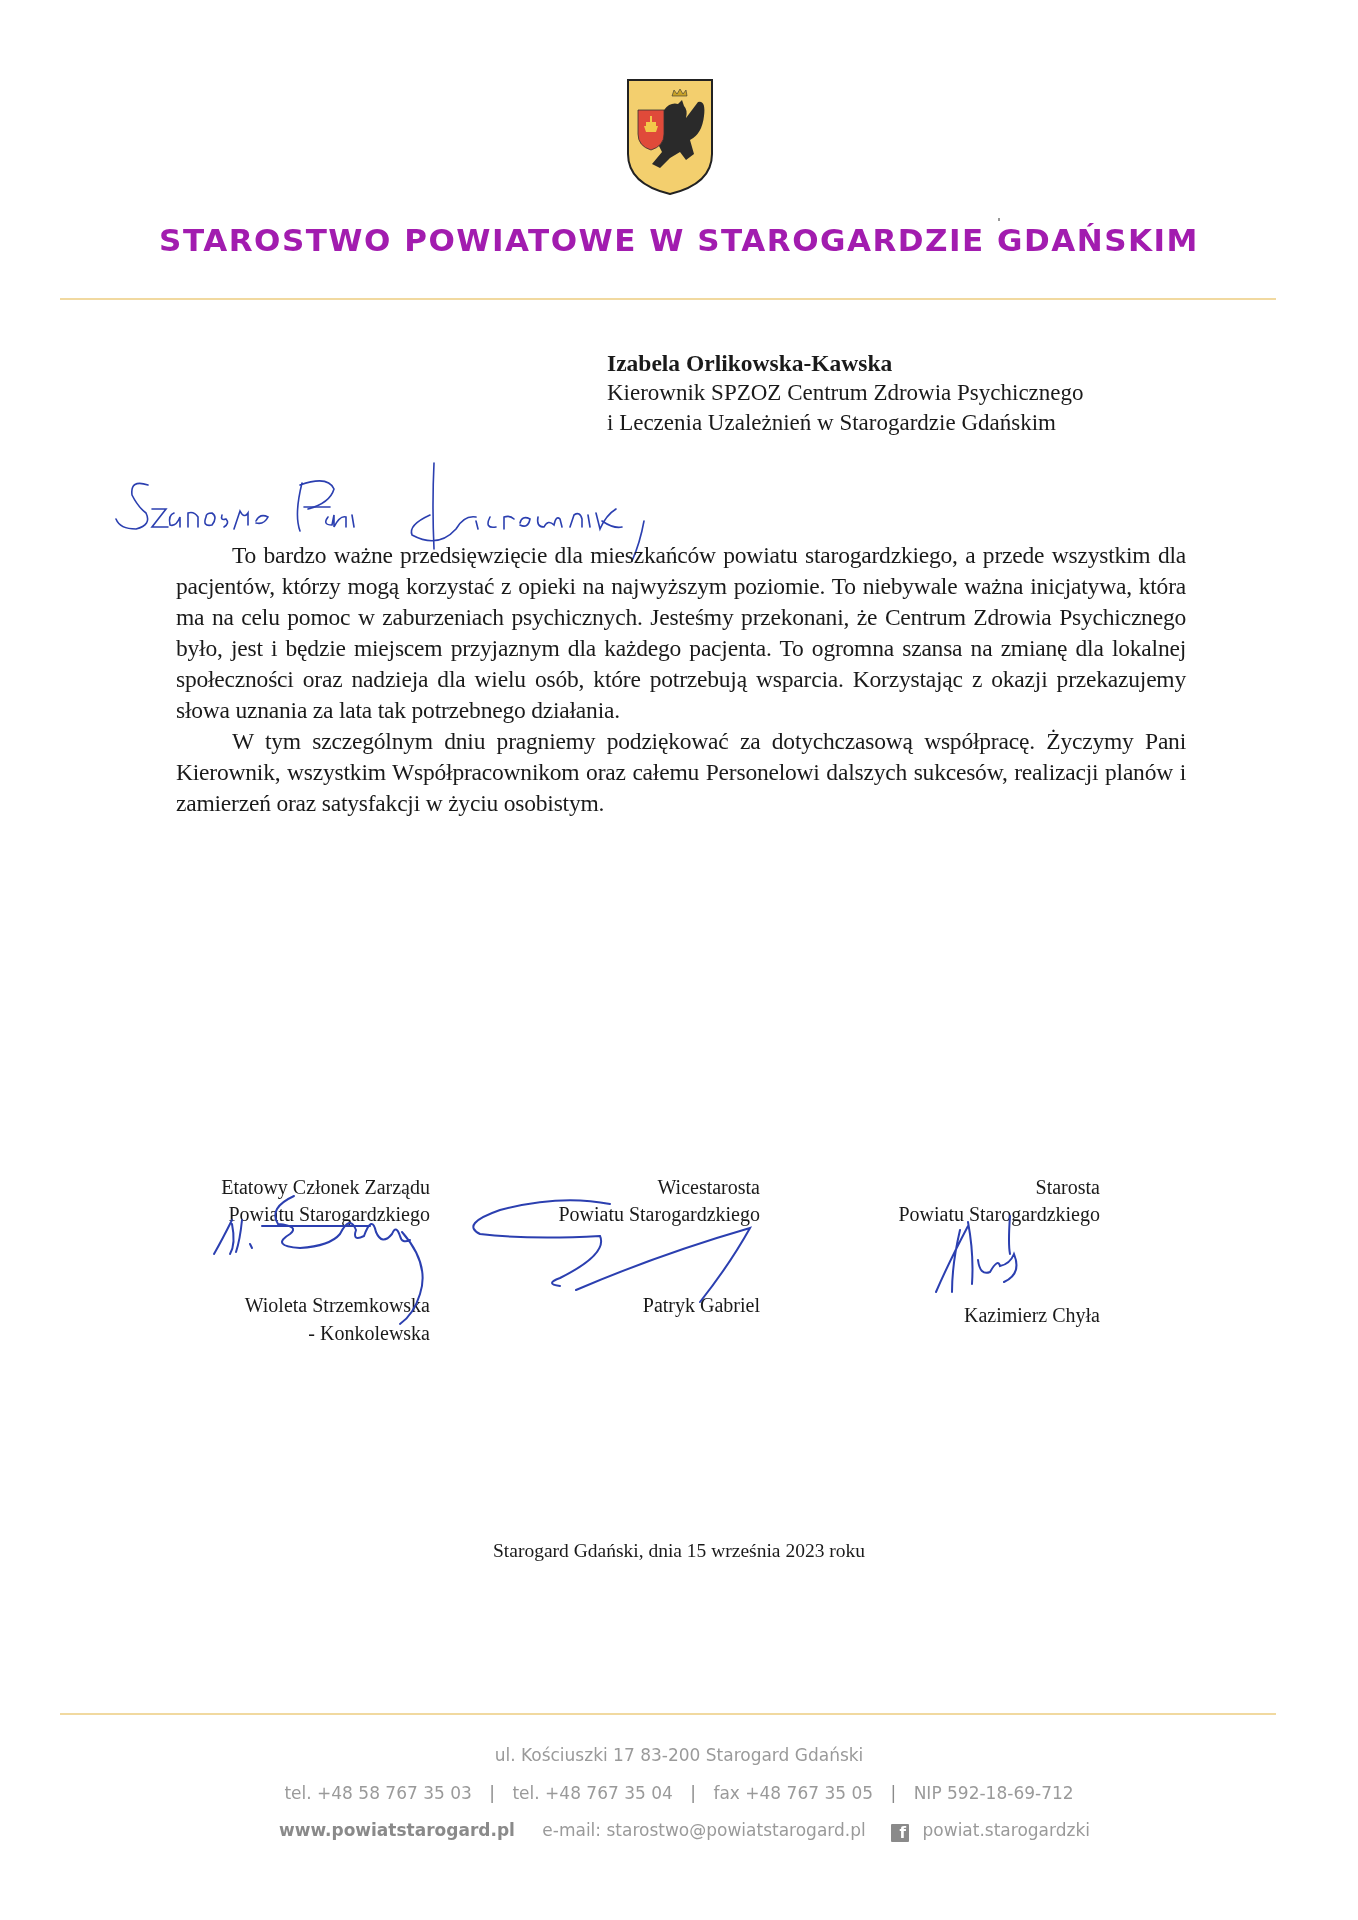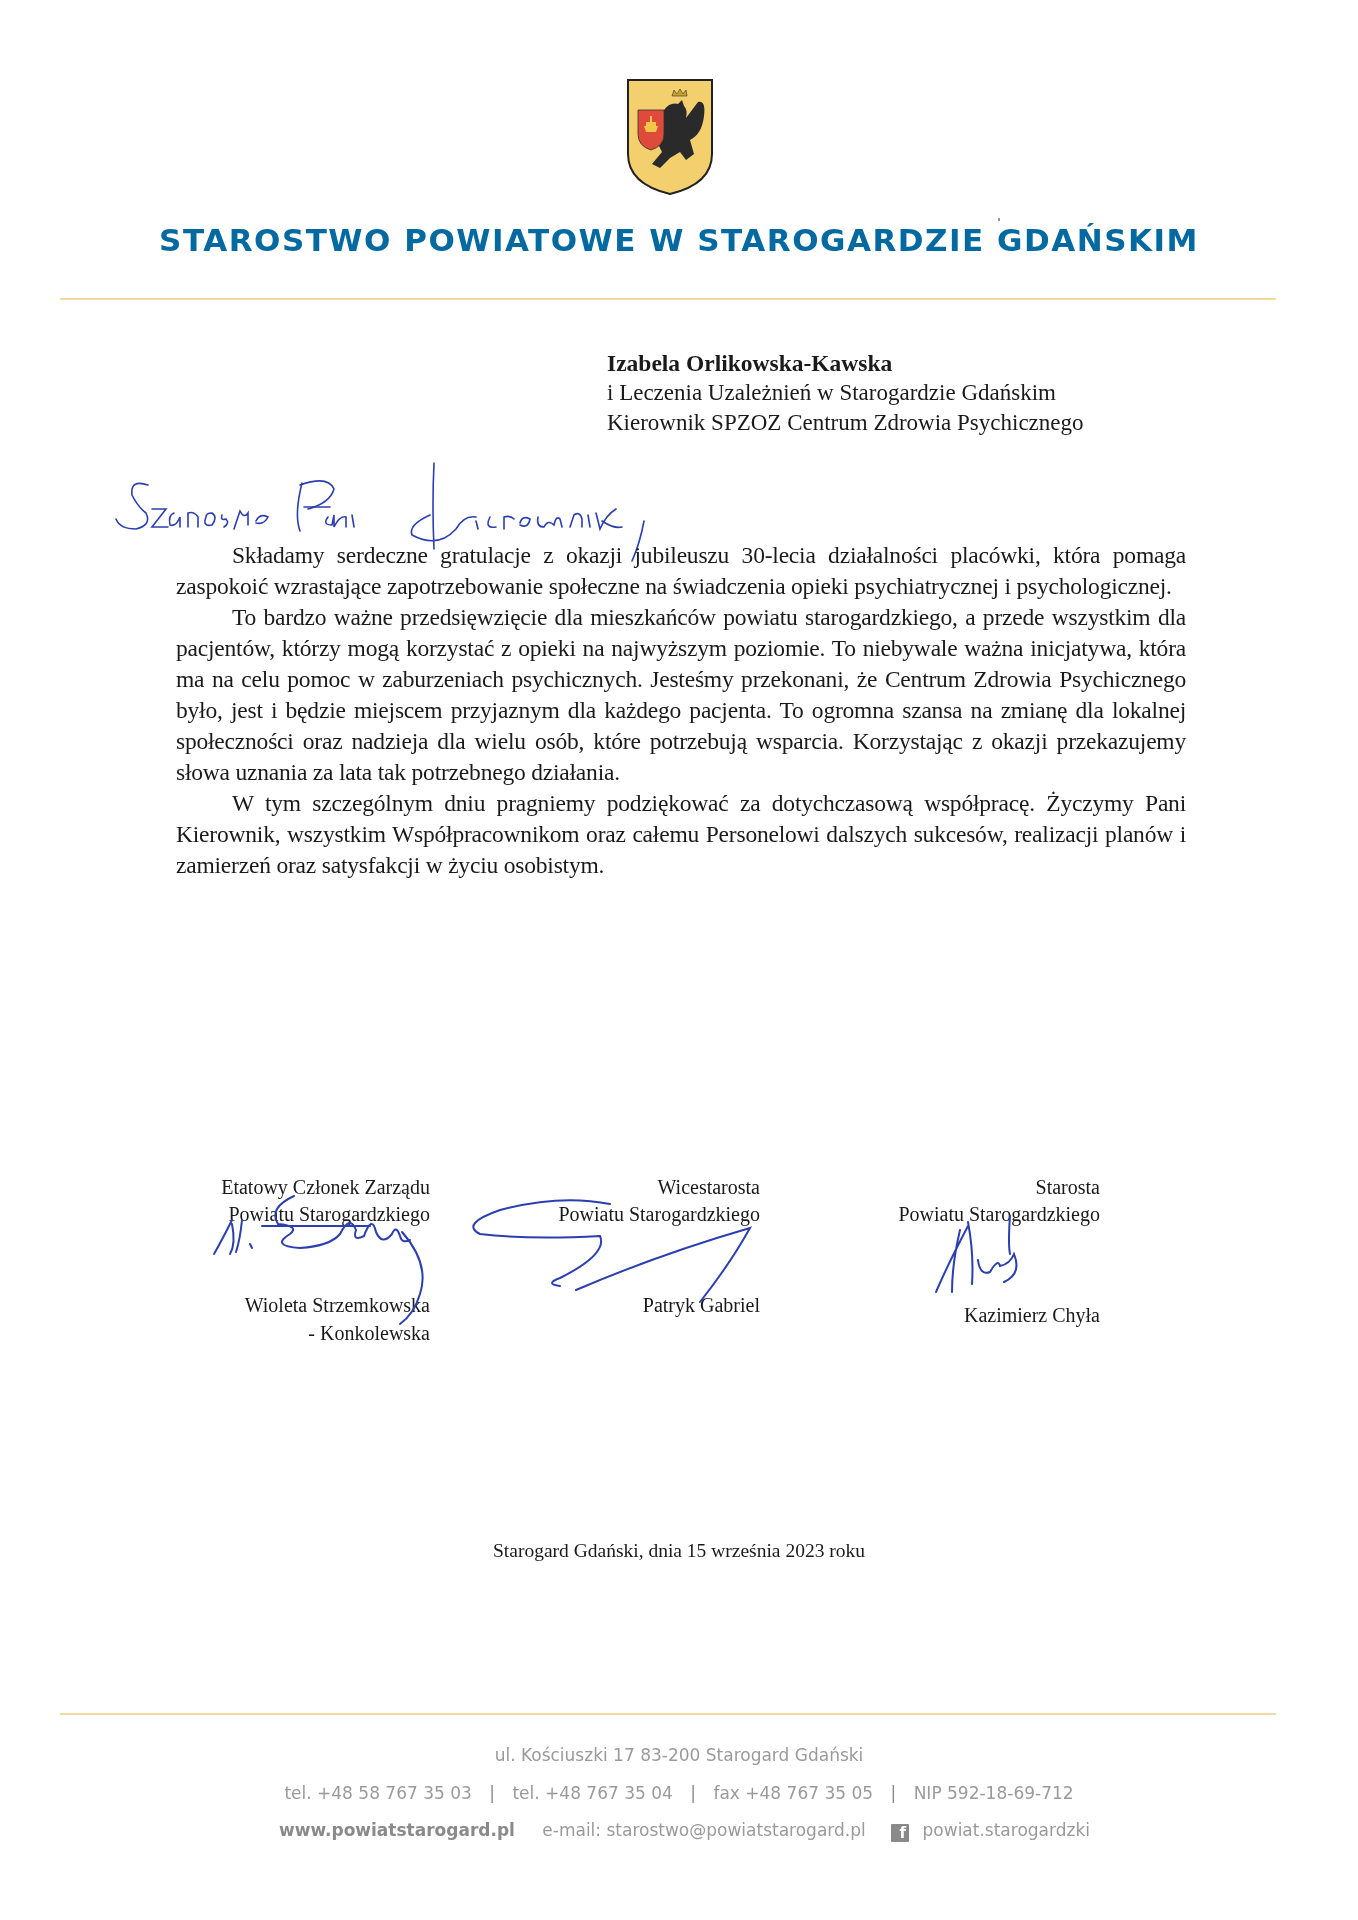--- a/index.html
+++ b/index.html
@@ -4,21 +4,21 @@
   <style>
     * { box-sizing: border-box; margin: 0; padding: 0; }
     html, body { width: 1358px; height: 1920px; background: #ffffff; }
     body { position: relative; overflow: hidden; font-family: "Liberation Serif", serif; color: #1a1a1a; }
 
     .crest { position: absolute; left: 624px; top: 76px; width: 92px; height: 122px; }
 
     .org-title {
       position: absolute; left: 0; width: 1358px; top: 222px;
       text-align: center; font-family: "DejaVu Sans", sans-serif; font-weight: bold;
-      font-size: 31px; letter-spacing: 1.5px; color: #0369a1;
+      font-size: 31px; letter-spacing: 1.5px; color: #a21caf;
     }
     .rule { position: absolute; height: 2px; background: #f1d9a0; }
     .rule.top { left: 60px; top: 298px; width: 1216px; }
     .rule.bottom { left: 60px; top: 1713px; width: 1216px; }
     .speck { position: absolute; left: 998px; top: 218px; width: 2px; height: 3px; background: #999; }
 
     .recipient { position: absolute; left: 607px; top: 348px; font-size: 23px; line-height: 30px; font-family: "Liberation Serif", serif; }
     .recipient .name { font-weight: bold; font-size: 23.5px; }
 
     .salutation { position: absolute; left: 108px; top: 455px; width: 640px; height: 110px; }
@@ -62,22 +62,22 @@
   <path d="M20 50 H34 L32 56 H22 Z M22 46 H32 V50 H22 Z M26 40 H28 V46 H26 Z" fill="#f3c84a"></path>
 </svg>
 
 <div class="speck"></div>
 
 <div class="org-title">STAROSTWO POWIATOWE W STAROGARDZIE GDAŃSKIM</div>
 <div class="rule top"></div>
 
 <div class="recipient">
   <div class="name">Izabela Orlikowska-Kawska</div>
+  <div>Kierownik SPZOZ Centrum Zdrowia Psychicznego</div>
   <div>i Leczenia Uzależnień w Starogardzie Gdańskim</div>
-  <div>Kierownik SPZOZ Centrum Zdrowia Psychicznego</div>
 </div>
 
 <svg class="salutation" viewBox="0 0 640 110" aria-label="Szanowna Pani Kierownik,">
   <g fill="none" stroke="#2b3fb0" stroke-width="1.6" stroke-linecap="round">
     <path d="M40 30 Q22 24 24 40 Q30 52 38 58 Q44 70 28 74 Q12 74 8 64"></path>
     <path d="M44 54 H58 L44 72 H60"></path>
     <path d="M66 58 Q60 60 62 70 Q68 72 72 62 L72 72"></path>
     <path d="M80 72 L80 58 Q86 56 90 62 L90 72"></path>
     <path d="M98 62 Q94 72 104 70 Q110 62 104 58 Q98 58 98 62"></path>
     <path d="M114 60 Q112 66 118 64 Q122 68 116 72"></path>
@@ -91,21 +91,20 @@
     <path d="M322 60 Q300 70 304 80 Q330 94 348 74 Q356 60 368 62"></path>
     <path d="M368 66 L370 74 M382 62 Q376 74 388 72 M396 74 L396 62 Q402 60 406 64"></path>
     <path d="M412 68 Q414 60 422 64 Q420 74 412 70 M430 62 Q428 72 436 72 Q440 64 446 70 Q448 60 452 64 L454 72"></path>
     <path d="M462 72 L466 60 Q472 56 474 64 L474 72 M480 60 L482 72"></path>
     <path d="M488 58 L492 74 Q498 60 508 54 M494 66 Q506 74 514 72"></path>
     <path d="M536 66 Q532 88 524 106"></path>
   </g>
 </svg>
 
 <div class="body-text">
-  <p>Składamy serdeczne gratulacje z okazji jubileuszu 30-lecia działalności placówki, która pomaga zaspokoić wzrastające zapotrzebowanie społeczne na świadczenia opieki psychiatrycznej i psychologicznej.</p>
   <p>To bardzo ważne przedsięwzięcie dla mieszkańców powiatu starogardzkiego, a przede wszystkim dla pacjentów, którzy mogą korzystać z opieki na najwyższym poziomie. To niebywale ważna inicjatywa, która ma na celu pomoc w zaburzeniach psychicznych. Jesteśmy przekonani, że Centrum Zdrowia Psychicznego było, jest i będzie miejscem przyjaznym dla każdego pacjenta. To ogromna szansa na zmianę dla lokalnej społeczności oraz nadzieja dla wielu osób, które potrzebują wsparcia. Korzystając z okazji przekazujemy słowa uznania za lata tak potrzebnego działania.</p>
   <p>W tym szczególnym dniu pragniemy podziękować za dotychczasową współpracę. Życzymy Pani Kierownik, wszystkim Współpracownikom oraz całemu Personelowi dalszych sukcesów, realizacji planów i zamierzeń oraz satysfakcji w życiu osobistym.</p>
 </div>
 
 <div class="signers">
   <div class="signer signer-1">
     <div>Etatowy Członek Zarządu</div>
     <div>Powiatu Starogardzkiego</div>
     <div class="sig-name" style="top:118px;font-family:Liberation Serif, serif;">Wioleta Strzemkowska</div>
     <div class="sig-name" style="top:146px;">- Konkolewska</div>

